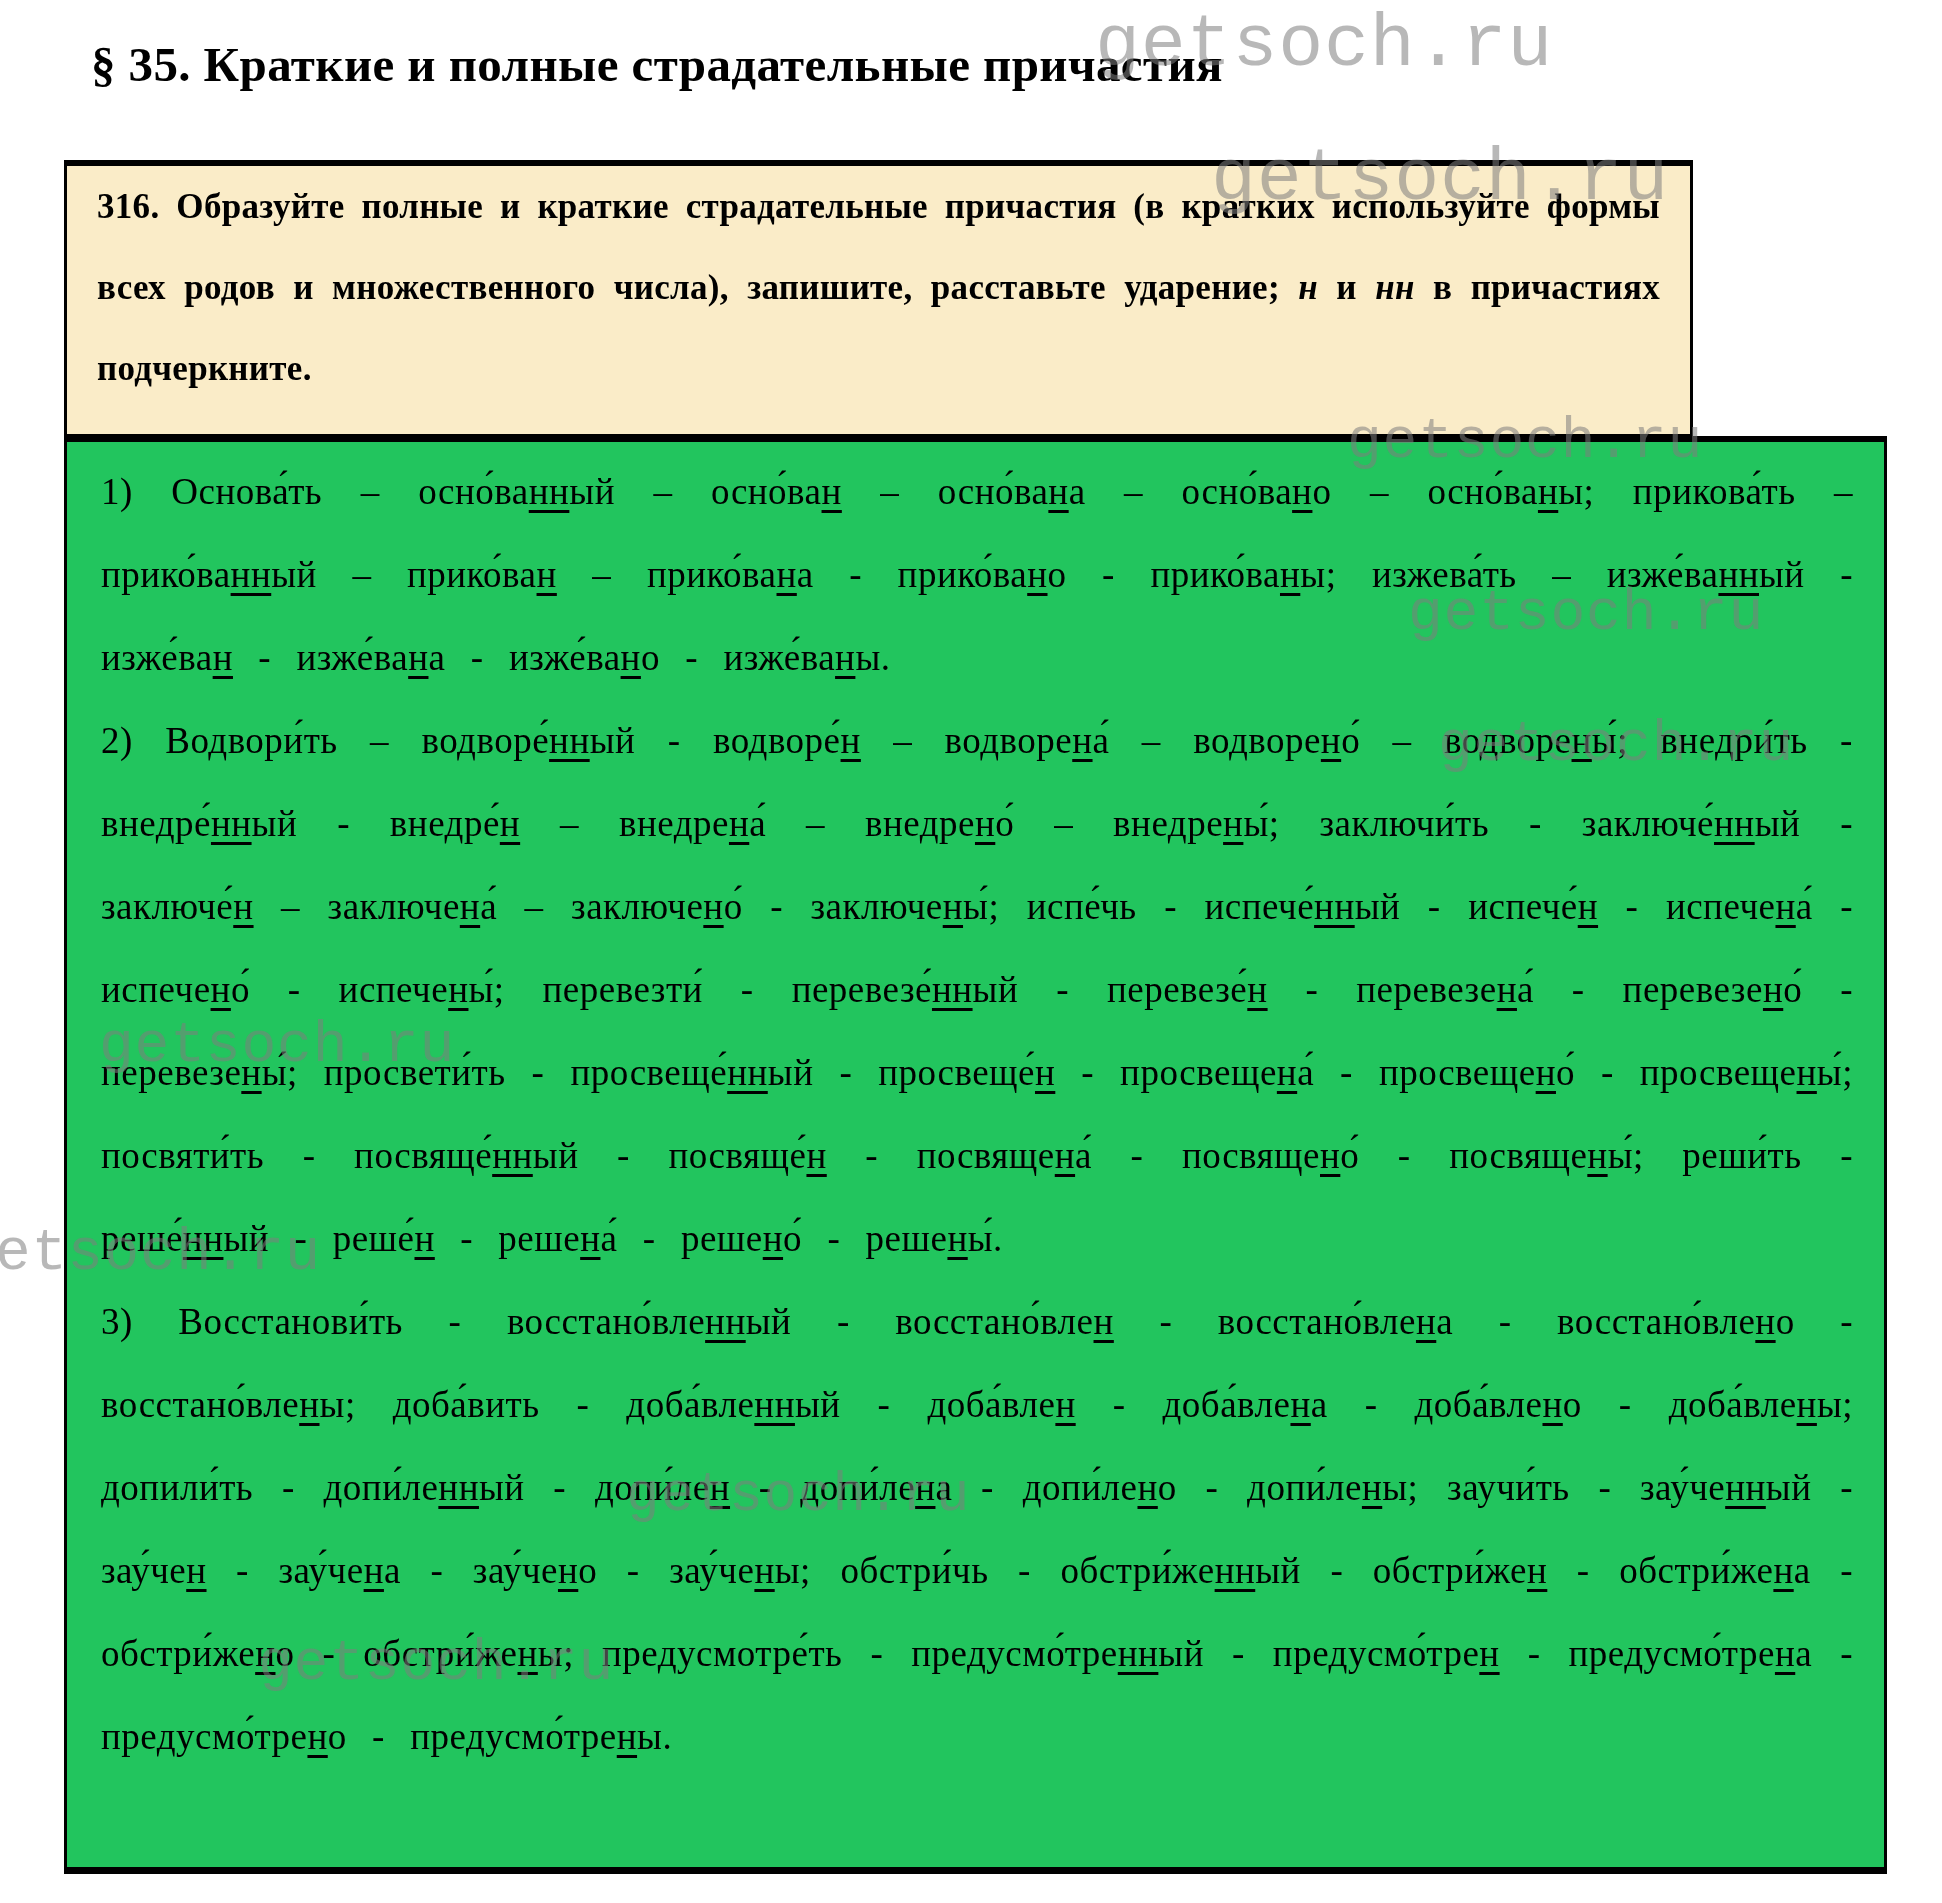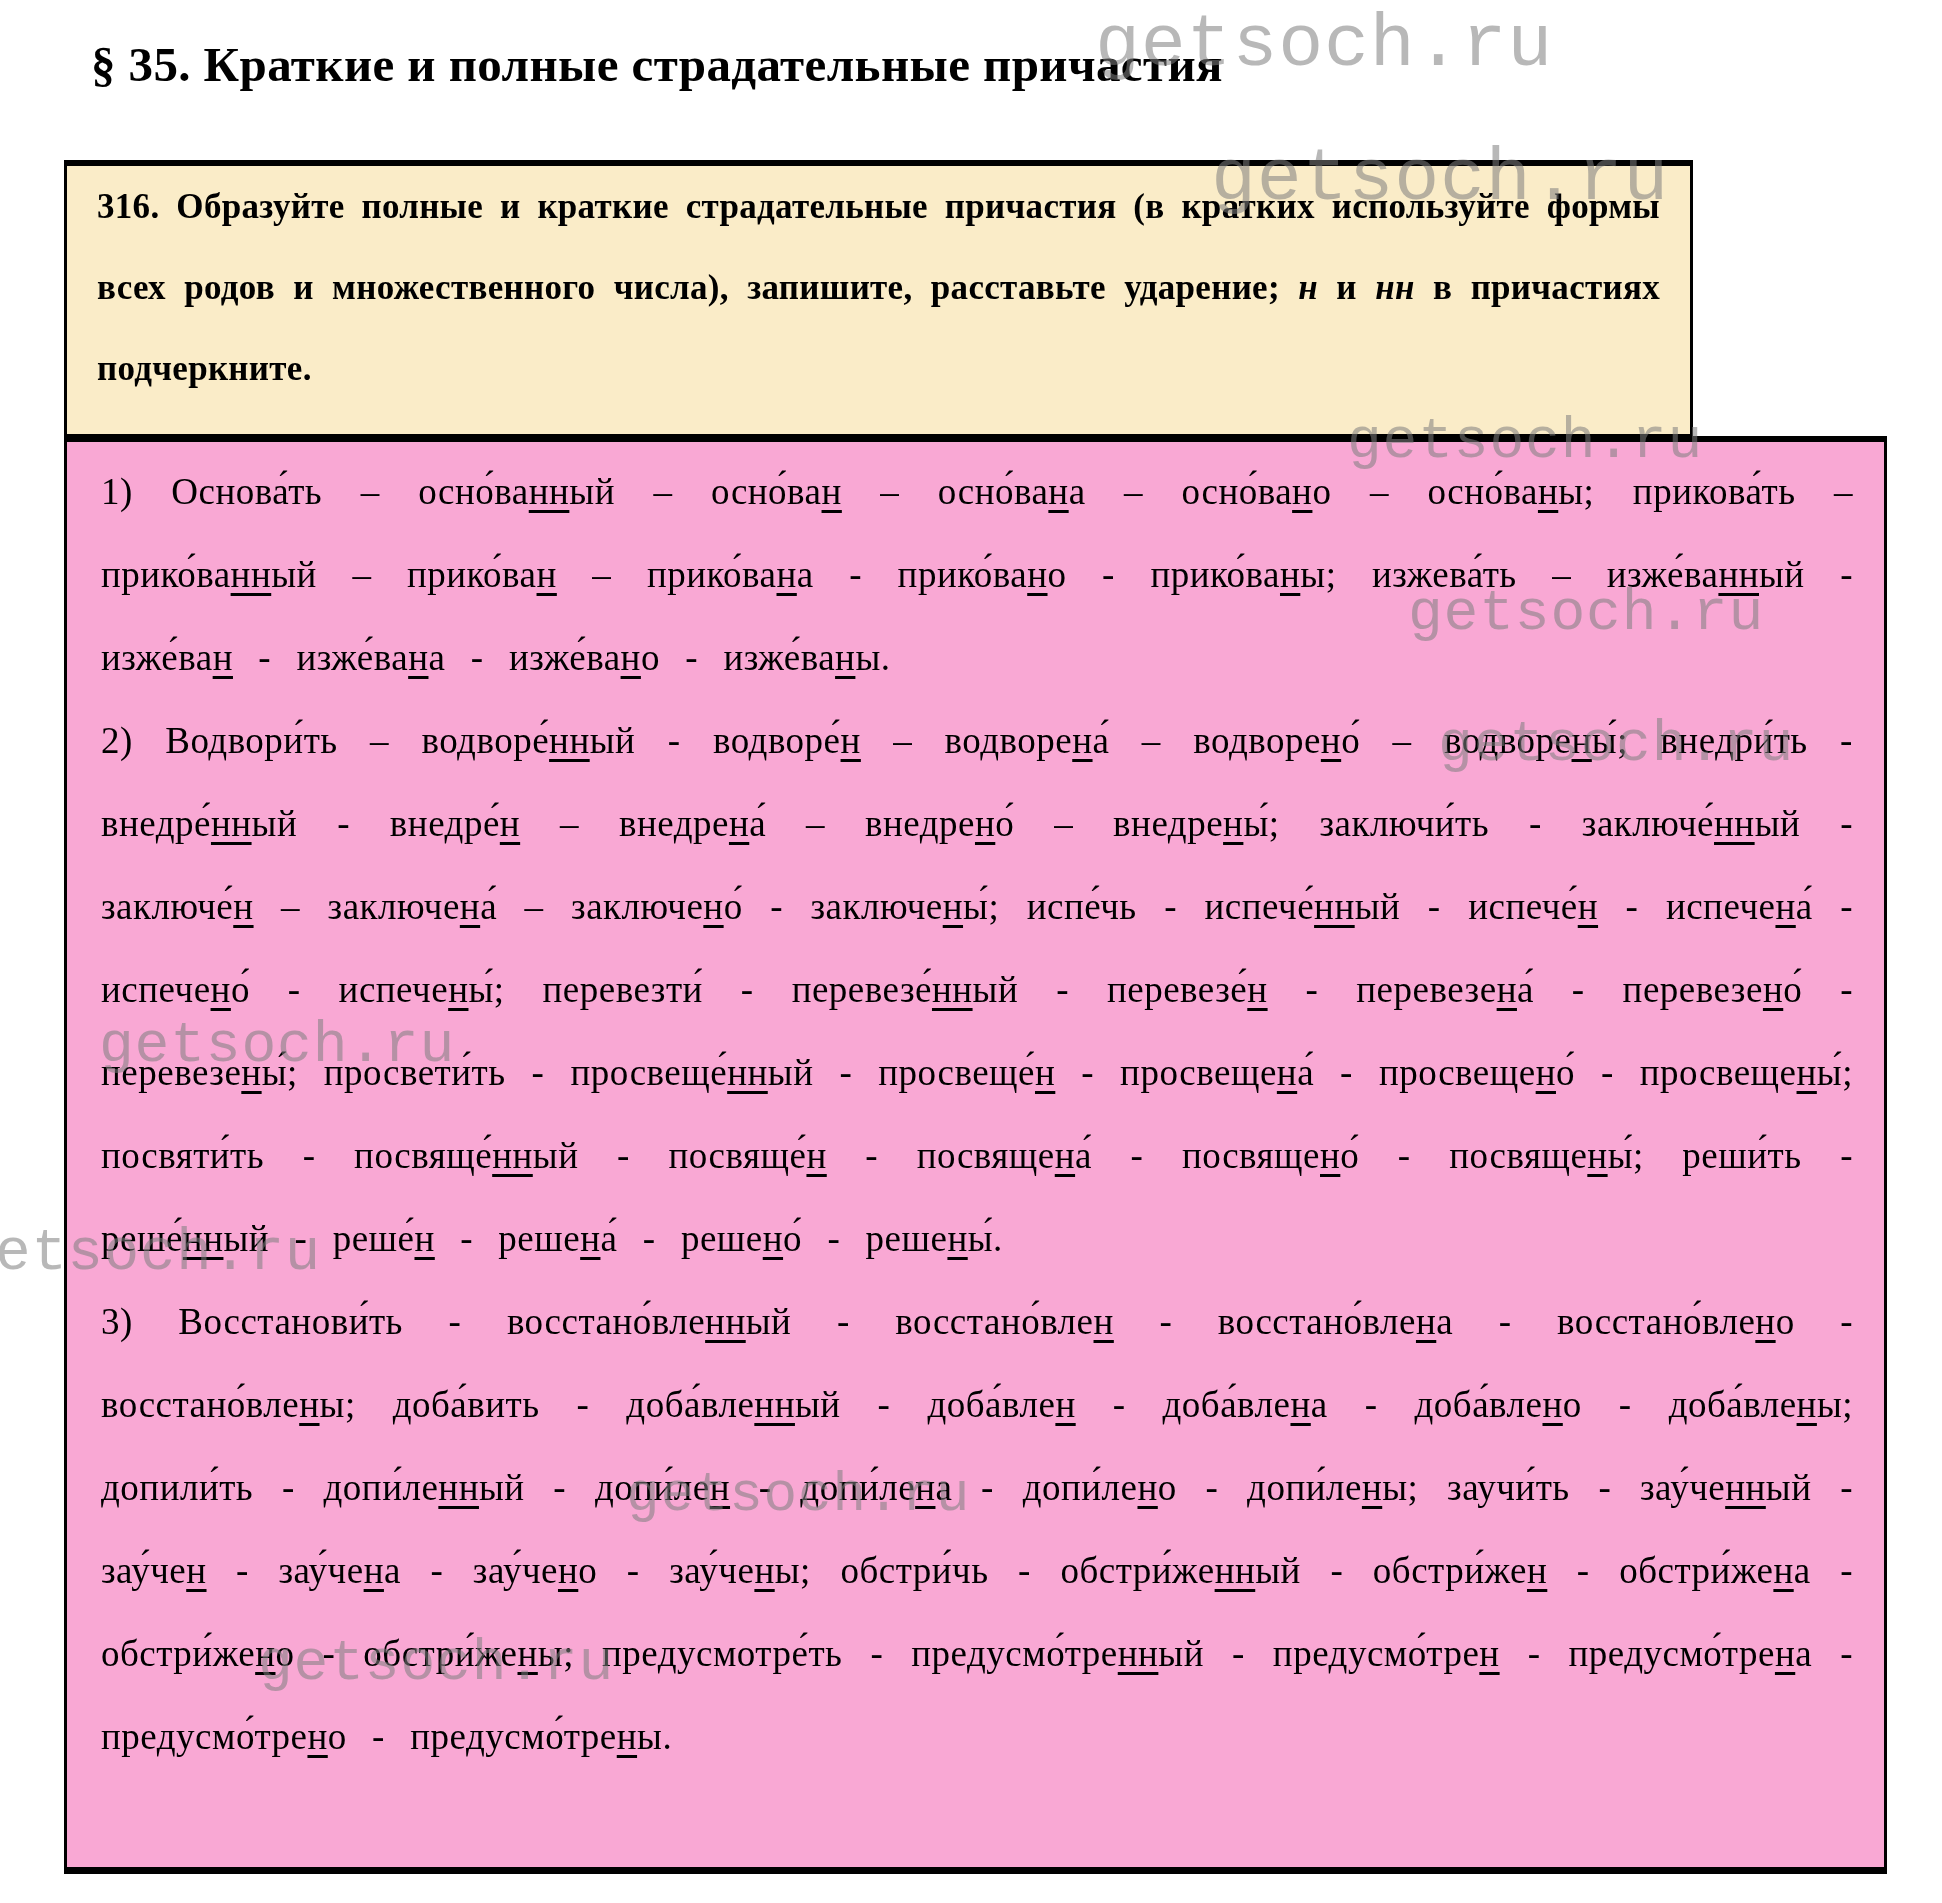--- a/index.html
+++ b/index.html
@@ -47,21 +47,21 @@
     line-height:81px;
     text-align:justify;
     letter-spacing:0.3px;
     word-spacing:7.8px;
   }
   .answer-box{
     position:absolute;
     left:64px;top:436px;
     width:1823px;height:1438px;
     box-sizing:border-box;
-    background:#f9a8d4;
+    background:#22c55e;
     border:3.1px solid var(--border-color);
     border-top-width:6.3px;
     border-bottom-width:7px;
     padding:7.8px 31px 0 34px;
     overflow:hidden;
   }
   .answer-paragraph{
     margin:0;
     font-size:37px;
     line-height:83px;

